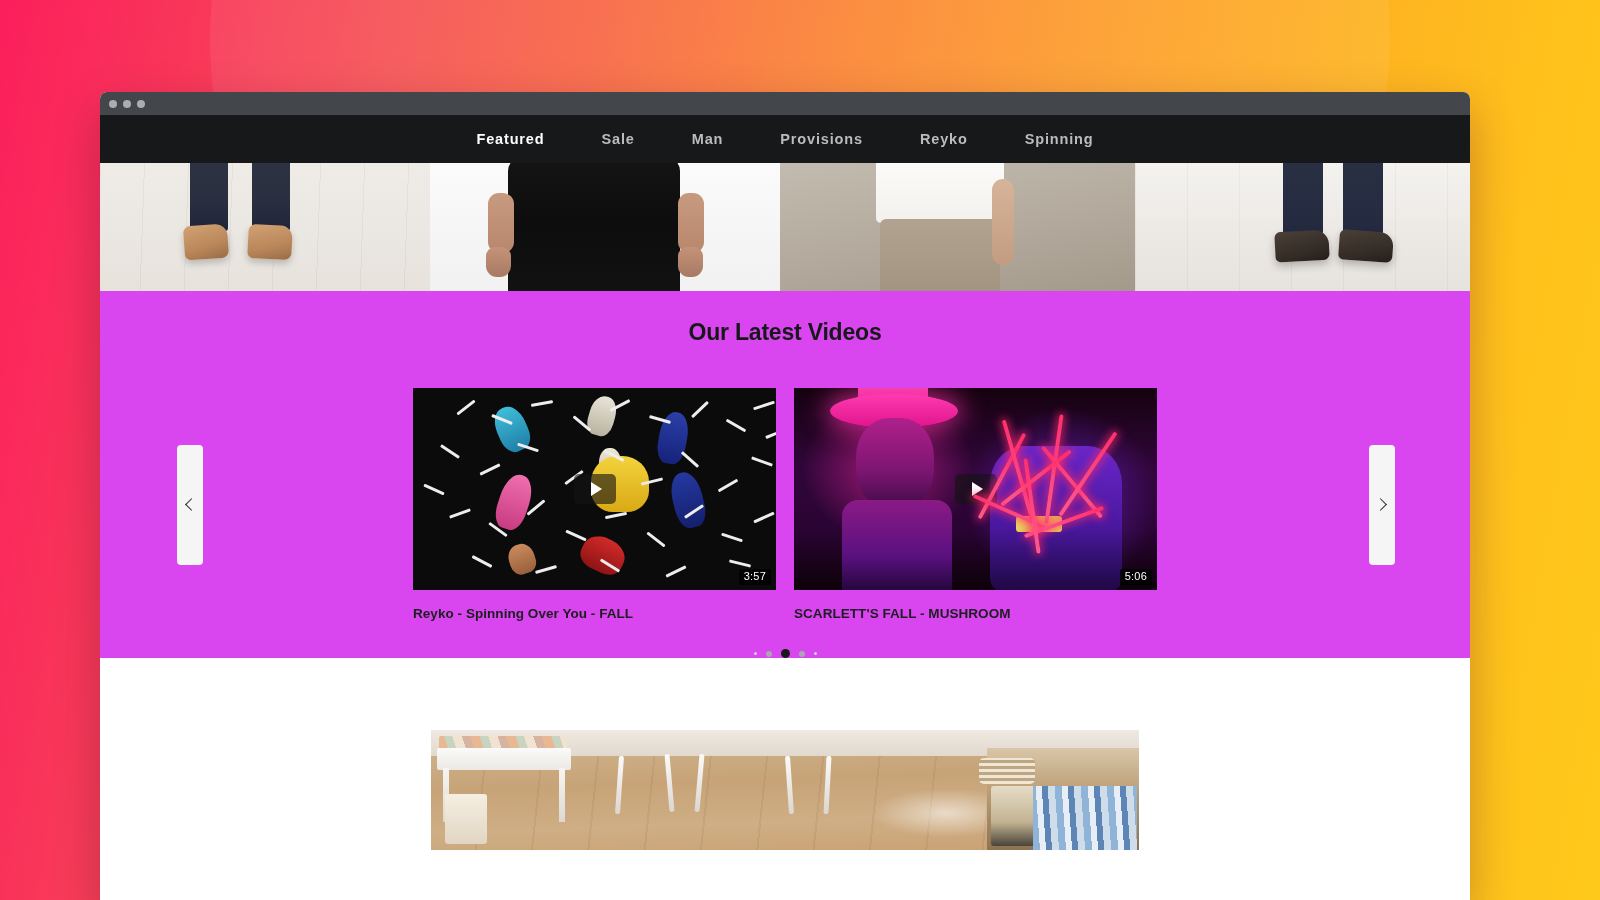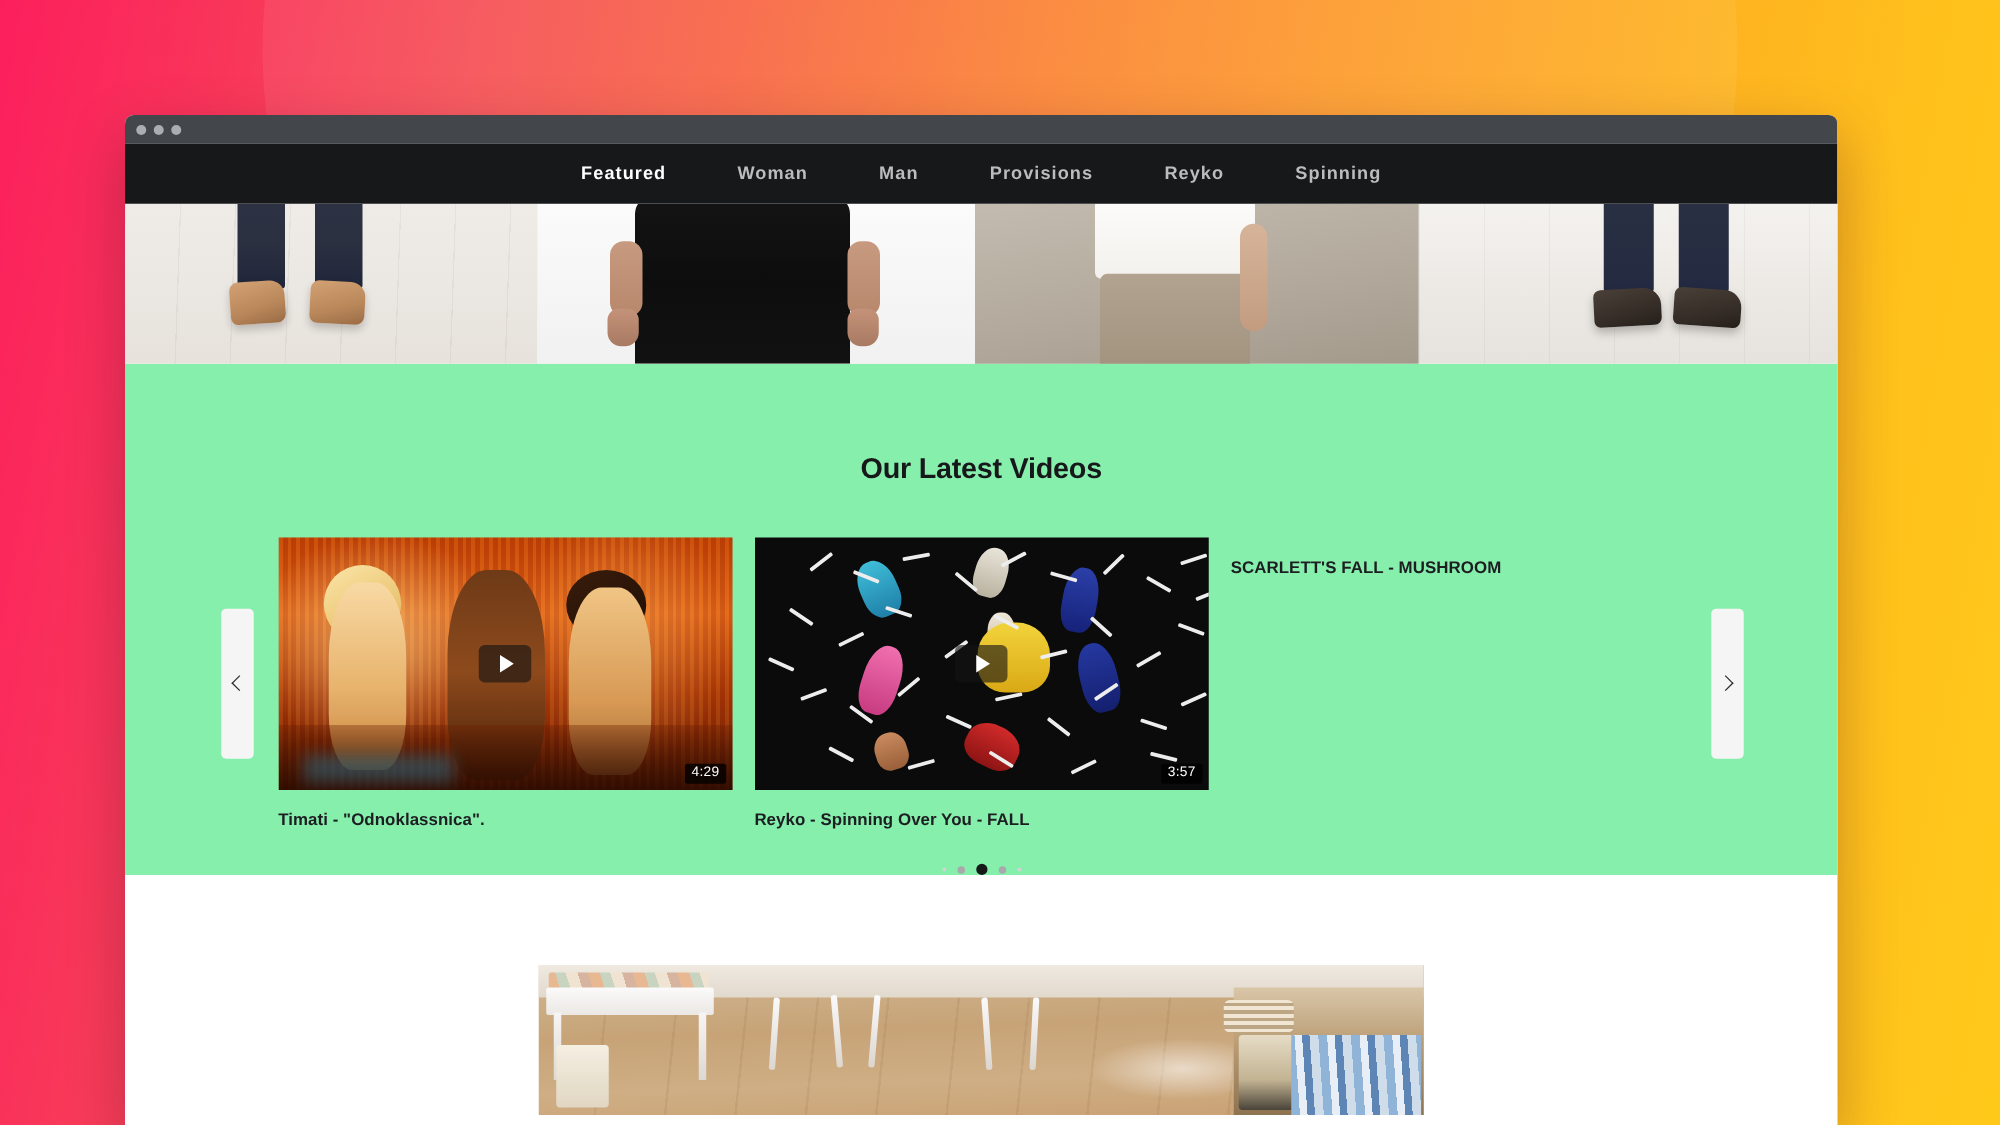--- a/index.html
+++ b/index.html
@@ -212,22 +212,22 @@
     width: 54px; height: 30px;
     background: linear-gradient(165deg, #4a4038 0%, #322a24 70%, #241e1a 100%);
     border-radius: 6px 14px 6px 5px;
     box-shadow: 0 4px 8px rgba(0,0,0,0.25);
   }
   .t4 .shoe-l { left: 140px; transform: rotate(-3deg); }
   .t4 .shoe-r { left: 204px; transform: rotate(4deg); }
 
   
   #videos-section {
-    background: #86efac;
-    padding-top: 70px;
+    background: #d946ef;
+    padding-top: 28px;
   }
   #videos-title {
     text-align: center;
     font-size: 23px;
     font-weight: 700;
     color: #16181a;
     letter-spacing: -0.2px;
   }
 
   #carousel {
@@ -516,21 +516,21 @@
   <div id="browser-window">
 
     <div id="browser-titlebar">
       <span class="win-dot"></span>
       <span class="win-dot"></span>
       <span class="win-dot"></span>
     </div>
 
     <nav id="site-nav">
       <span class="nav-item active">Featured</span>
-      <span class="nav-item">Woman</span>
+      <span class="nav-item">Sale</span>
       <span class="nav-item">Man</span>
       <span class="nav-item">Provisions</span>
       <span class="nav-item">Reyko</span>
       <span class="nav-item">Spinning</span>
     </nav>
 
     <div id="hero-strip">
       <div class="hero-tile t1">
         <div class="leg-l"></div>
           <div class="leg-r"></div>
@@ -559,36 +559,20 @@
 
     <section id="videos-section">
       <h2 id="videos-title">Our Latest Videos</h2>
 
       <div id="carousel">
 
         <button id="arrow-prev" class="carousel-arrow">
           <span class="chev left"></span>
         </button>
 
-        <div class="video-card">
-          <div class="thumb v1">
-            <div class="f1hair"></div>
-            <div class="fig f1"></div>
-            <div class="fig f2"></div>
-            <div class="f3hair"></div>
-            <div class="fig f3"></div>
-            <div class="water"></div>
-            <div class="teal"></div>
-            <div class="play-btn">
-              <span class="play-tri"></span>
-            </div>
-            <span class="duration">4:29</span>
-          </div>
-          <div class="video-caption">Timati - "Odnoklassnica".</div>
-        </div>
 
         <div class="video-card">
           <div class="thumb v2" id="thumb2">
               <span class="d-body" style="left: 96px; top: 156px; width: 26px; height: 30px; background: linear-gradient(rgb(201, 138, 94), rgb(154, 96, 58)); transform: rotate(-18deg);"></span>
               <span class="d-body" style="left: 168px; top: 150px; width: 44px; height: 34px; background: linear-gradient(rgb(209, 42, 42), rgb(142, 20, 20)); transform: rotate(26deg);"></span>
               <span class="d-body" style="left: 260px; top: 84px; width: 30px; height: 56px; background: linear-gradient(rgb(37, 56, 160), rgb(20, 31, 110)); transform: rotate(-14deg);"></span>
               <span class="d-body" style="left: 86px; top: 86px; width: 30px; height: 56px; background: linear-gradient(rgb(240, 111, 174), rgb(200, 59, 130)); transform: rotate(18deg);"></span>
               <span class="d-body" style="left: 186px; top: 60px; width: 22px; height: 32px; background: linear-gradient(rgb(240, 231, 214), rgb(199, 187, 164)); transform: rotate(0deg);"></span>
               <span class="d-body" style="left: 178px; top: 68px; width: 58px; height: 56px; background: linear-gradient(rgb(242, 211, 60), rgb(217, 169, 21)); transform: rotate(0deg);"></span>
               <span class="d-body" style="left: 246px; top: 24px; width: 28px; height: 52px; background: linear-gradient(rgb(43, 63, 168), rgb(22, 34, 122)); transform: rotate(10deg);"></span>
@@ -630,20 +614,41 @@
               <span class="dash" style="left: 42px; top: 18px; transform: rotate(-38deg);"></span>
             <div class="play-btn">
               <span class="play-tri"></span>
             </div>
             <span class="duration">3:57</span>
           </div>
           <div class="video-caption">Reyko - Spinning Over You - FALL</div>
         </div>
 
         <div class="video-card">
+          <div class="thumb v3" id="thumb3">
+            <div class="hat-top"></div>
+            <div class="hat"></div>
+            <div class="face"></div>
+            <div class="neck"></div>
+            <div class="body2"></div>
+            <div class="mask"></div>
+            <div class="play-btn">
+              <span class="play-tri"></span>
+            </div>
+            <span class="duration">5:06</span>
+          <span class="stick" style="left: 206px; top: 40px; width: 4px; height: 96px; transform: rotate(28deg);"></span>
+              <span class="stick" style="left: 222px; top: 30px; width: 4px; height: 104px; transform: rotate(-16deg);"></span>
+              <span class="stick" style="left: 240px; top: 46px; width: 4px; height: 88px; transform: rotate(52deg);"></span>
+              <span class="stick" style="left: 258px; top: 26px; width: 4px; height: 110px; transform: rotate(8deg);"></span>
+              <span class="stick" style="left: 276px; top: 48px; width: 4px; height: 92px; transform: rotate(-40deg);"></span>
+              <span class="stick" style="left: 292px; top: 36px; width: 4px; height: 100px; transform: rotate(34deg);"></span>
+              <span class="stick" style="left: 214px; top: 84px; width: 4px; height: 80px; transform: rotate(-66deg);"></span>
+              <span class="stick" style="left: 268px; top: 92px; width: 4px; height: 84px; transform: rotate(70deg);"></span>
+              <span class="stick" style="left: 236px; top: 70px; width: 4px; height: 96px; transform: rotate(-8deg);"></span>
+            </div>
           <div class="video-caption">SCARLETT'S FALL - MUSHROOM</div>
         </div>
 
         <button id="arrow-next" class="carousel-arrow">
           <span class="chev right"></span>
         </button>
       </div>
 
       <div id="carousel-dots">
         <span class="dot s-tiny"></span>

